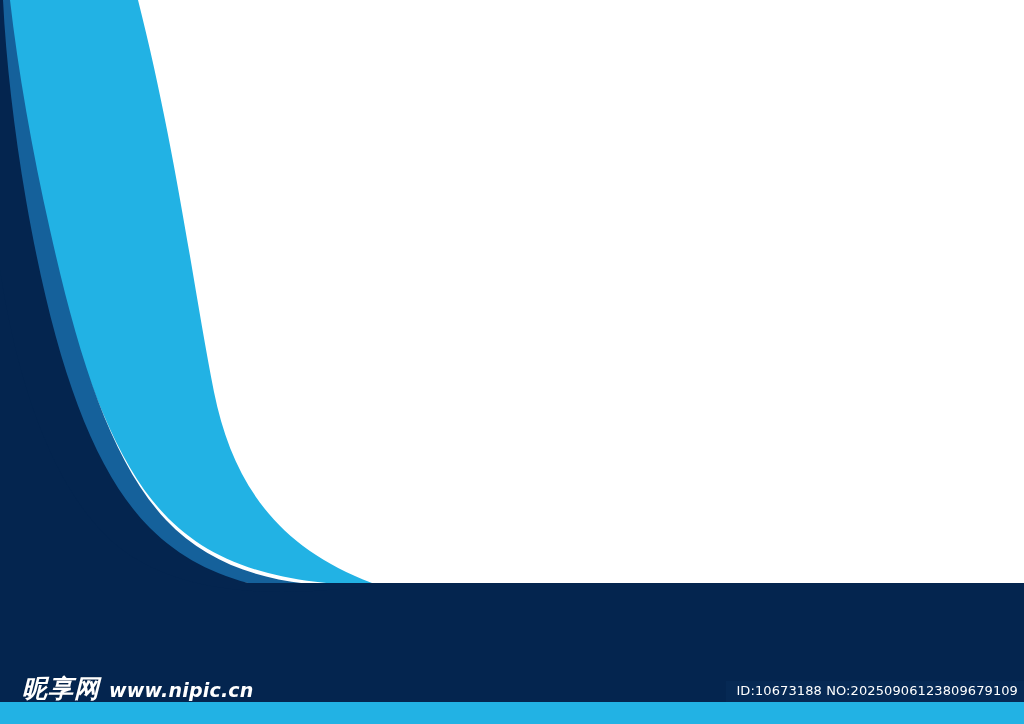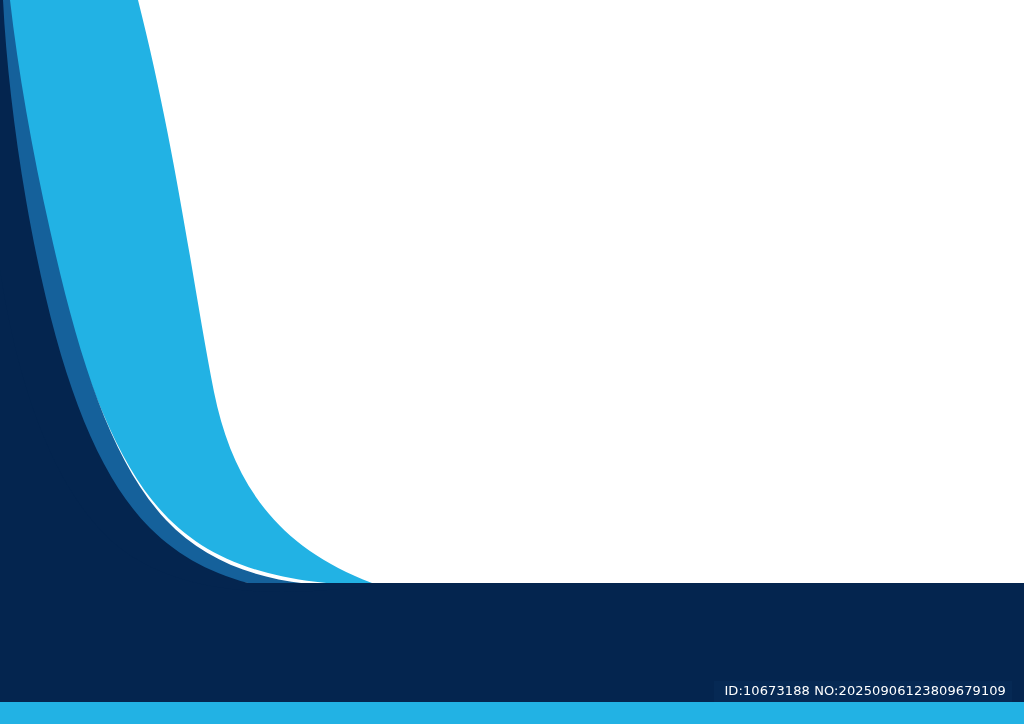--- a/index.html
+++ b/index.html
@@ -56,21 +56,21 @@
     font-family: "DejaVu Sans", sans-serif;
     font-size: 19px;
     font-weight: 700;
     font-style: italic;
     color: #ffffff;
     line-height: 1;
     letter-spacing: 0.2px;
   }
   .id-strip {
     position: absolute;
-    right: 12px;
+    right: 0;
     bottom: 22px;
     padding: 2px 6px 3px 10px;
     background: rgba(10, 45, 90, 0.55);
     color: #ffffff;
     font-family: "DejaVu Sans", sans-serif;
     font-size: 13px;
     letter-spacing: 0.1px;
     line-height: 1.25;
     white-space: nowrap;
   }
@@ -118,17 +118,21 @@
     <path fill="#04254f" d="M 0,270
              C 20,400 60,500 120,548
              C 190,602 300,596 392,583
              L 0,583 Z"></path>
 
     <rect x="0" y="702" width="1024" height="22" fill="#22b2e4"></rect>
   </svg>
 
   <div class="footer-bar">
 
+    <div class="watermark">
+      <span class="wm-cn">昵享网</span>
+      <span class="wm-url">www.nipic.cn</span>
+    </div>
 
     <div class="id-strip">ID:10673188 NO:20250906123809679109</div>
   </div>
 
 </div>
 
 </body></html>

